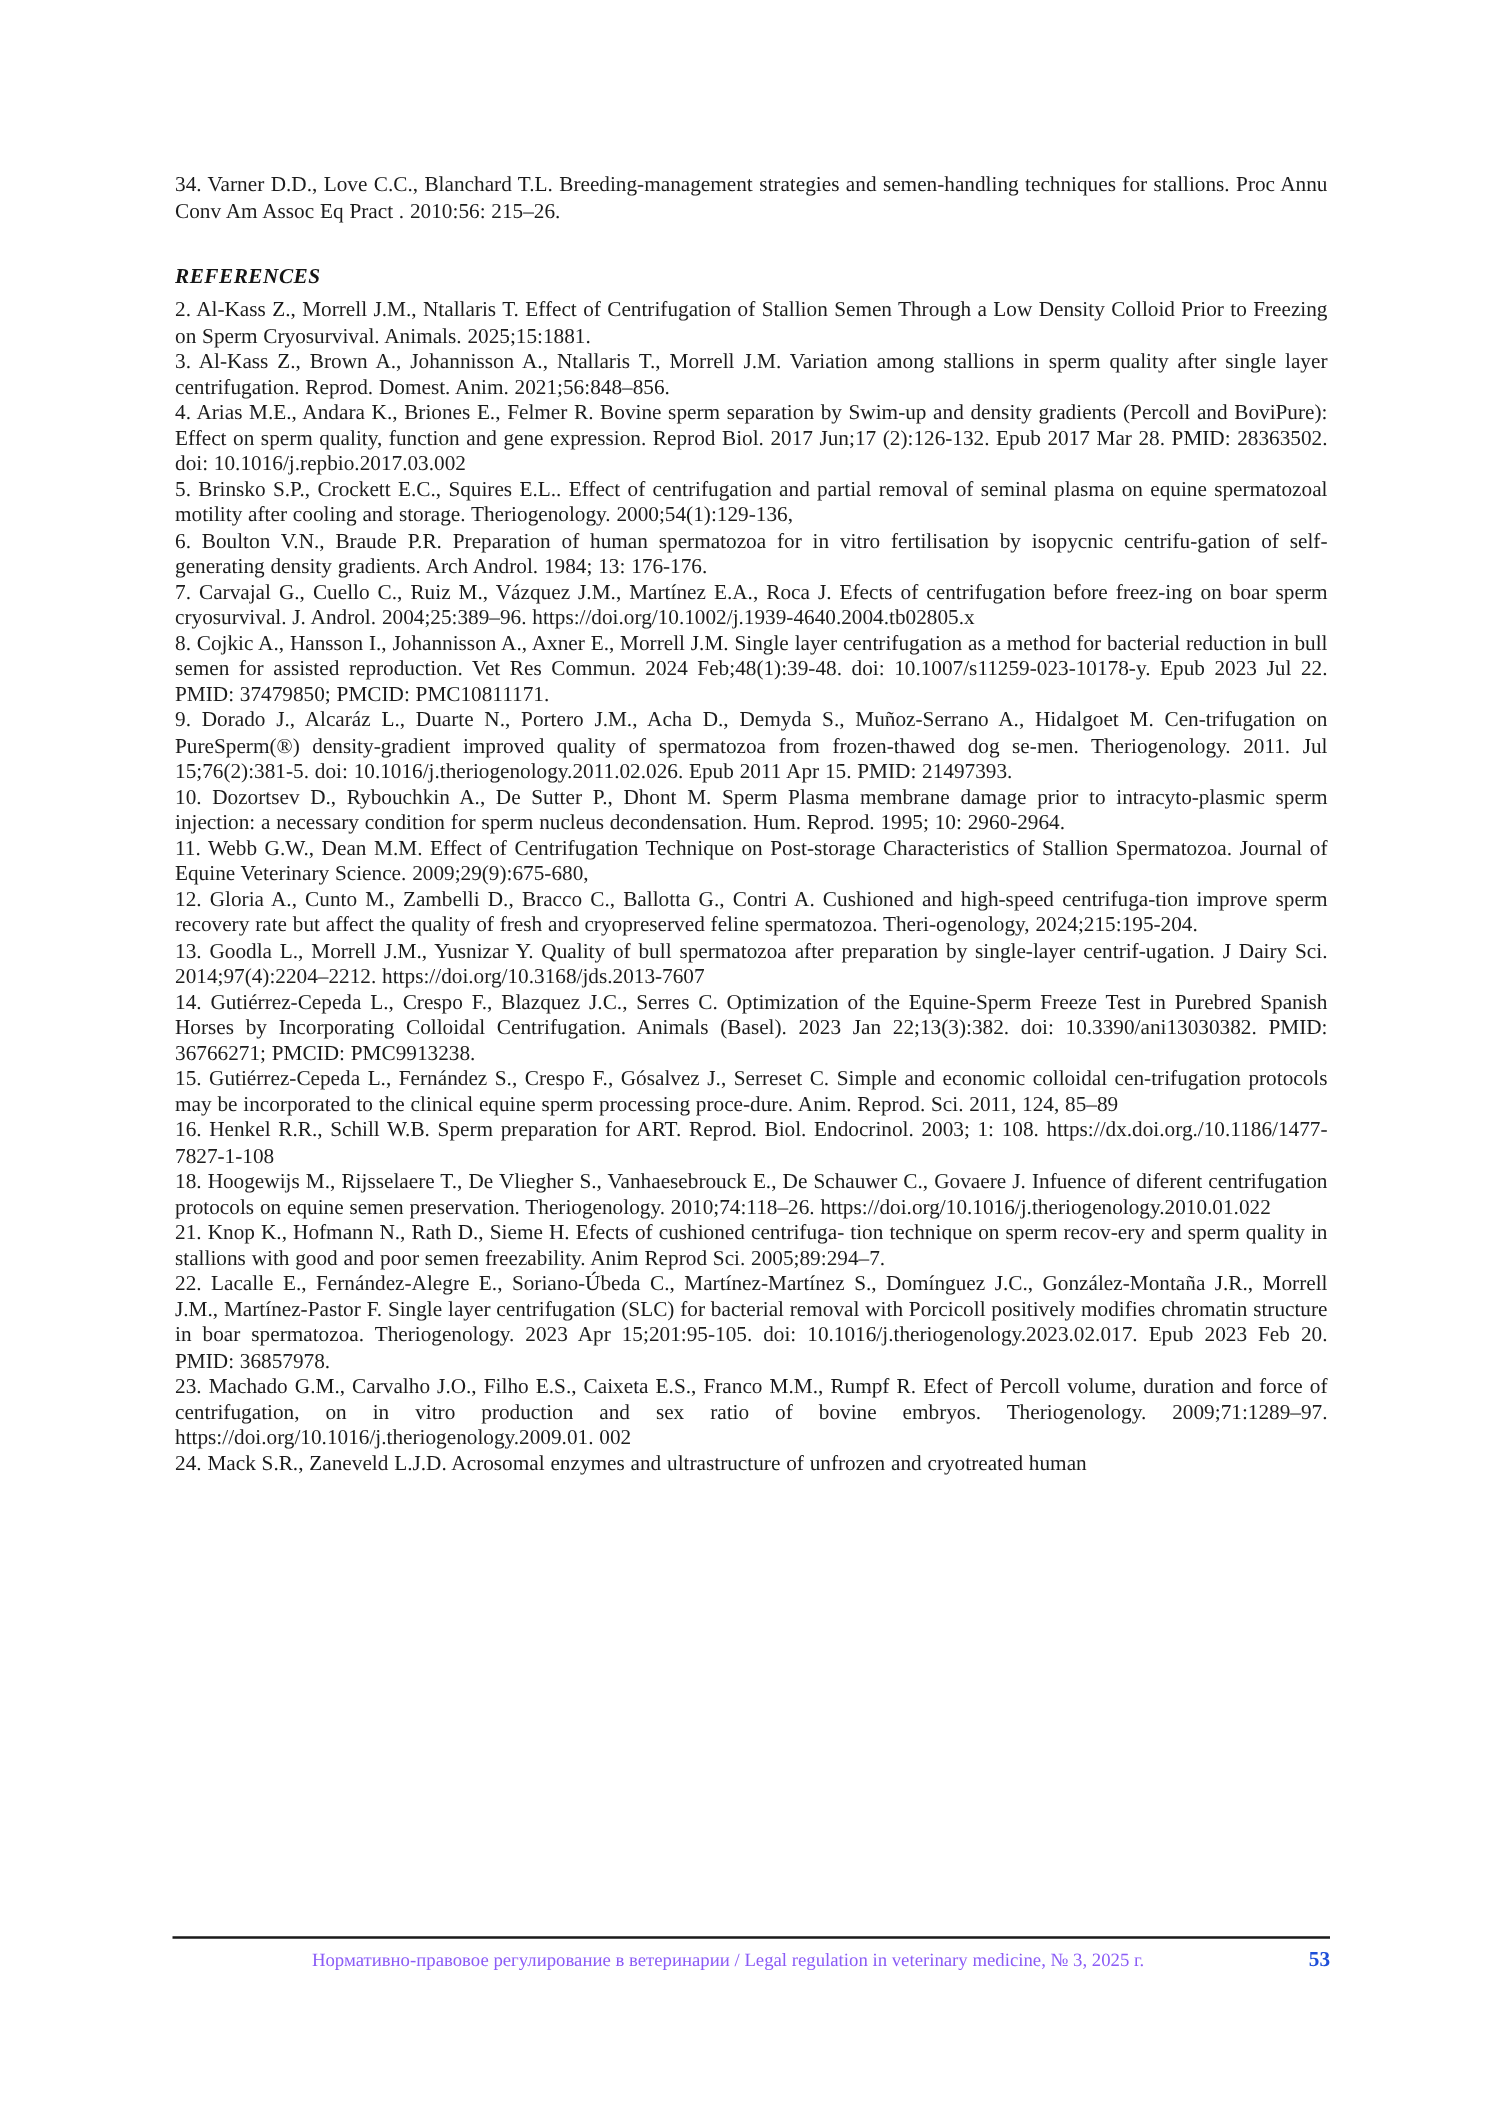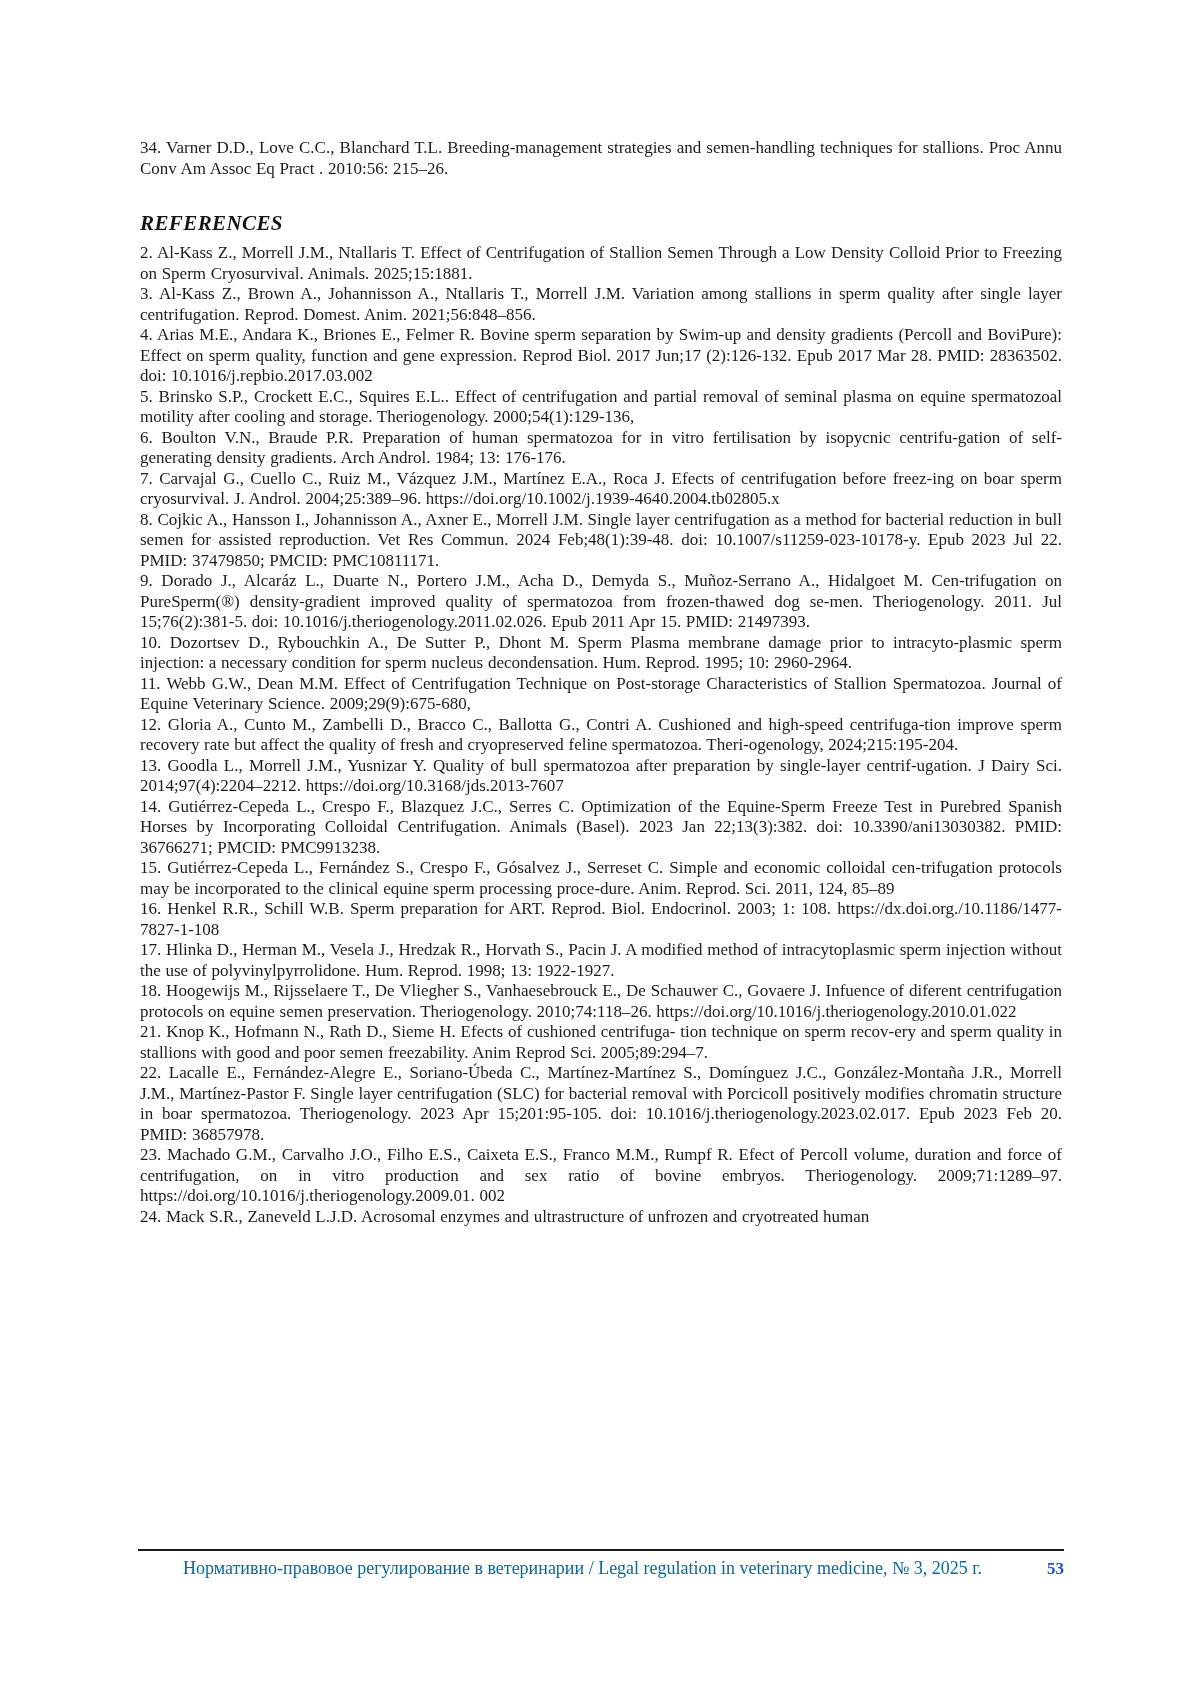--- a/index.html
+++ b/index.html
@@ -25,21 +25,21 @@
     font-size: 17px;
     line-height: 20.5px;
     text-align: justify;
     word-spacing: 0.4px;
   }
   .carryover {
     margin-bottom: 1px;
   }
   .refs-heading {
     margin: 32px 0 7px 0;
-    font-size: 21px;
+    font-size: 17px;
     font-weight: bold;
     font-style: italic;
     letter-spacing: 0.4px;
     color: #161616;
   }
   .ref-list p {
     margin: 0;
   }
   .footer {
     position: absolute;
@@ -52,22 +52,22 @@
     border-top: 2.5px solid #1a1a1a;
     margin-bottom: 7px;
   }
   .footer-row {
     display: flex;
     align-items: baseline;
   }
   .footer-journal {
     flex: 1;
     text-align: center;
-    font-size: 18px;
-    color: #0369a1;
+    font-size: 15px;
+    color: #8b5cf6;
   }
   .footer-page-number {
     font-size: 17px;
     font-weight: bold;
     color: #1d4ed8;
     padding-left: 20px;
   }
 </style>
 </head>
 <body>
@@ -87,21 +87,20 @@
     <p class="para">7. Carvajal G., Cuello C., Ruiz M., Vázquez J.M., Martínez E.A., Roca J. Efects of centrifugation before freez-ing on boar sperm cryosurvival. J. Androl. 2004;25:389–96. https://doi.org/10.1002/j.1939-4640.2004.tb02805.x</p>
     <p class="para">8. Cojkic A., Hansson I., Johannisson A., Axner E., Morrell J.M. Single layer centrifugation as a method for bacterial reduction in bull semen for assisted reproduction. Vet Res Commun. 2024 Feb;48(1):39-48. doi: 10.1007/s11259-023-10178-y. Epub 2023 Jul 22. PMID: 37479850; PMCID: PMC10811171.</p>
     <p class="para">9. Dorado J., Alcaráz L., Duarte N., Portero J.M., Acha D., Demyda S., Muñoz-Serrano A., Hidalgoet M. Cen-trifugation on PureSperm(®) density-gradient improved quality of spermatozoa from frozen-thawed dog se-men. Theriogenology. 2011. Jul 15;76(2):381-5. doi: 10.1016/j.theriogenology.2011.02.026. Epub 2011 Apr 15. PMID: 21497393.</p>
     <p class="para">10. Dozortsev D., Rybouchkin A., De Sutter P., Dhont M. Sperm Plasma membrane damage prior to intracyto-plasmic sperm injection: a necessary condition for sperm nucleus decondensation. Hum. Reprod. 1995; 10: 2960-2964.</p>
     <p class="para">11. Webb G.W., Dean M.M. Effect of Centrifugation Technique on Post-storage Characteristics of Stallion Spermatozoa. Journal of Equine Veterinary Science. 2009;29(9):675-680,</p>
     <p class="para">12. Gloria A., Cunto M., Zambelli D., Bracco C., Ballotta G., Contri A. Cushioned and high-speed centrifuga-tion improve sperm recovery rate but affect the quality of fresh and cryopreserved feline spermatozoa. Theri-ogenology, 2024;215:195-204.</p>
     <p class="para">13. Goodla L., Morrell J.M., Yusnizar Y. Quality of bull spermatozoa after preparation by single-layer centrif-ugation. J Dairy Sci. 2014;97(4):2204–2212. https://doi.org/10.3168/jds.2013-7607</p>
     <p class="para">14. Gutiérrez-Cepeda L., Crespo F., Blazquez J.C., Serres C. Optimization of the Equine-Sperm Freeze Test in Purebred Spanish Horses by Incorporating Colloidal Centrifugation. Animals (Basel). 2023 Jan 22;13(3):382. doi: 10.3390/ani13030382. PMID: 36766271; PMCID: PMC9913238.</p>
     <p class="para">15. Gutiérrez-Cepeda L., Fernández S., Crespo F., Gósalvez J., Serreset C. Simple and economic colloidal cen-trifugation protocols may be incorporated to the clinical equine sperm processing proce-dure. Anim. Reprod. Sci. 2011, 124, 85–89</p>
     <p class="para">16. Henkel R.R., Schill W.B. Sperm preparation for ART. Reprod. Biol. Endocrinol. 2003; 1: 108. https://dx.doi.org./10.1186/1477-7827-1-108</p>
-    <p class="para">17. Hlinka D., Herman M., Vesela J., Hredzak R., Horvath S., Pacin J. A modified method of intracytoplasmic sperm injection without the use of polyvinylpyrrolidone. Hum. Reprod. 1998; 13: 1922-1927.</p>
     <p class="para">18. Hoogewijs M., Rijsselaere T., De Vliegher S., Vanhaesebrouck E., De Schauwer C., Govaere J. Infuence of diferent centrifugation protocols on equine semen preservation. Theriogenology. 2010;74:118–26. https://doi.org/10.1016/j.theriogenology.2010.01.022</p>
     <p class="para">21. Knop K., Hofmann N., Rath D., Sieme H. Efects of cushioned centrifuga- tion technique on sperm recov-ery and sperm quality in stallions with good and poor semen freezability. Anim Reprod Sci. 2005;89:294–7.</p>
     <p class="para">22. Lacalle E., Fernández-Alegre E., Soriano-Úbeda C., Martínez-Martínez S., Domínguez J.C., González-Montaña J.R., Morrell J.M., Martínez-Pastor F. Single layer centrifugation (SLC) for bacterial removal with Porcicoll positively modifies chromatin structure in boar spermatozoa. Theriogenology. 2023 Apr 15;201:95-105. doi: 10.1016/j.theriogenology.2023.02.017. Epub 2023 Feb 20. PMID: 36857978.</p>
     <p class="para">23. Machado G.M., Carvalho J.O., Filho E.S., Caixeta E.S., Franco M.M., Rumpf R. Efect of Percoll volume, duration and force of centrifugation, on in vitro production and sex ratio of bovine embryos. Theriogenology. 2009;71:1289–97. https://doi.org/10.1016/j.theriogenology.2009.01. 002</p>
     <p class="para">24. Mack S.R., Zaneveld L.J.D. Acrosomal enzymes and ultrastructure of unfrozen and cryotreated human</p>
   </div>
 
 </div>
 
 <div class="footer">

